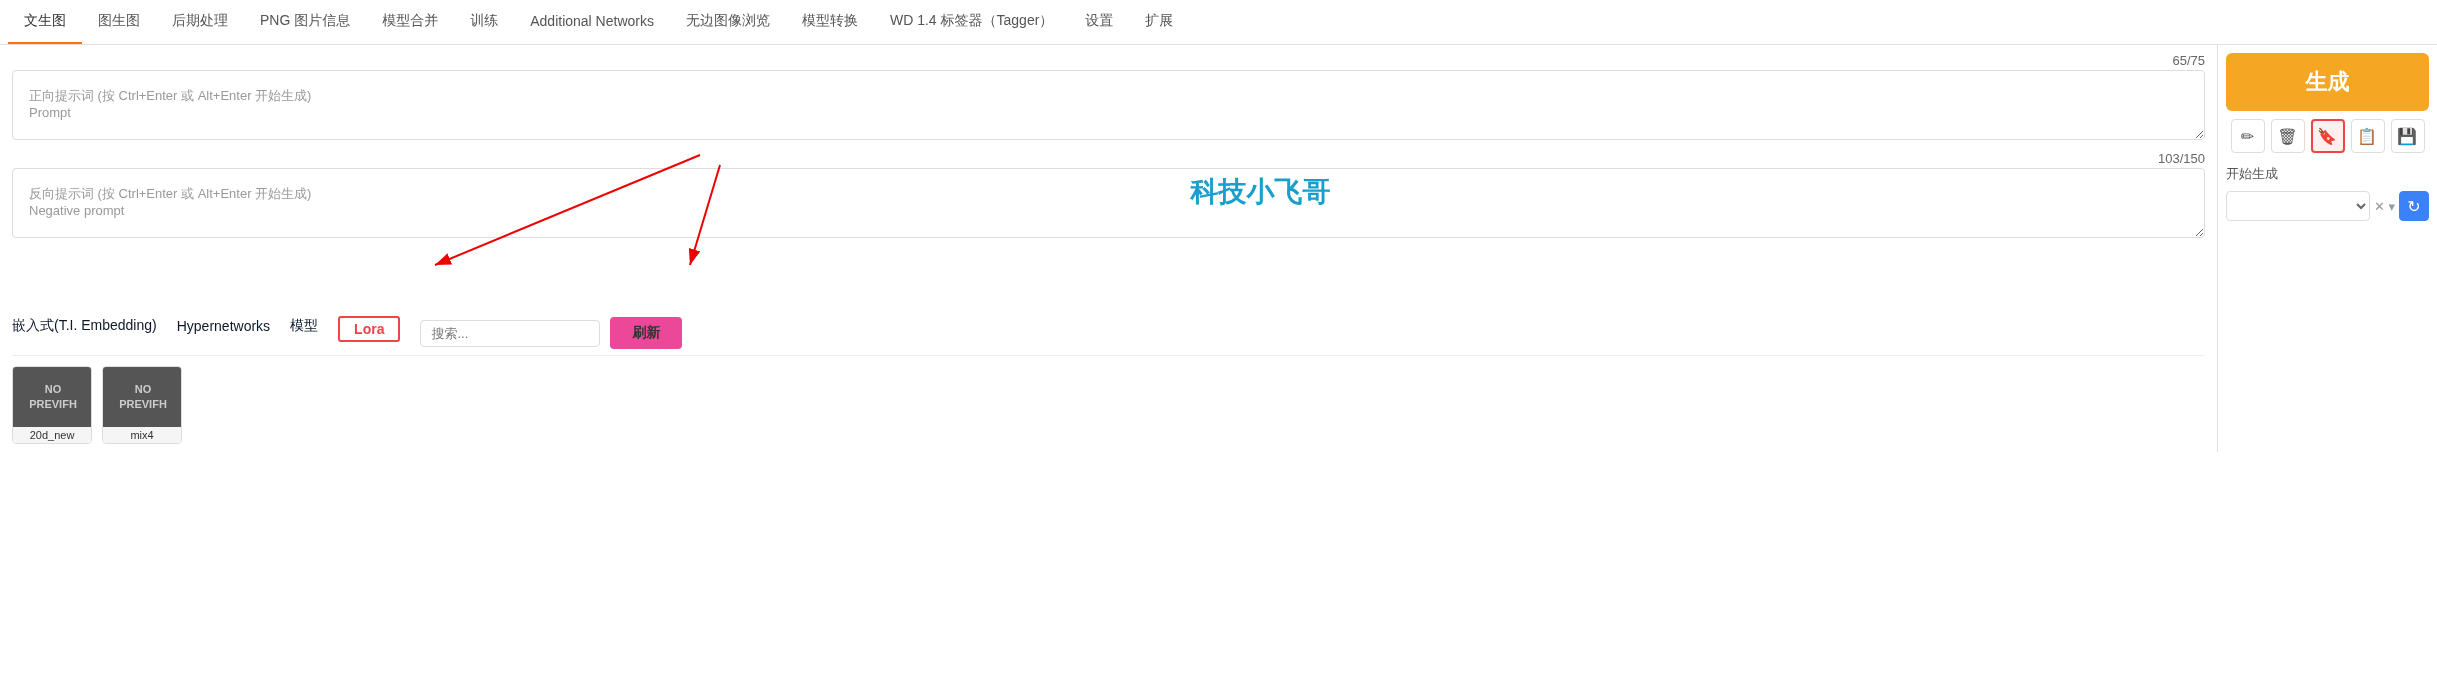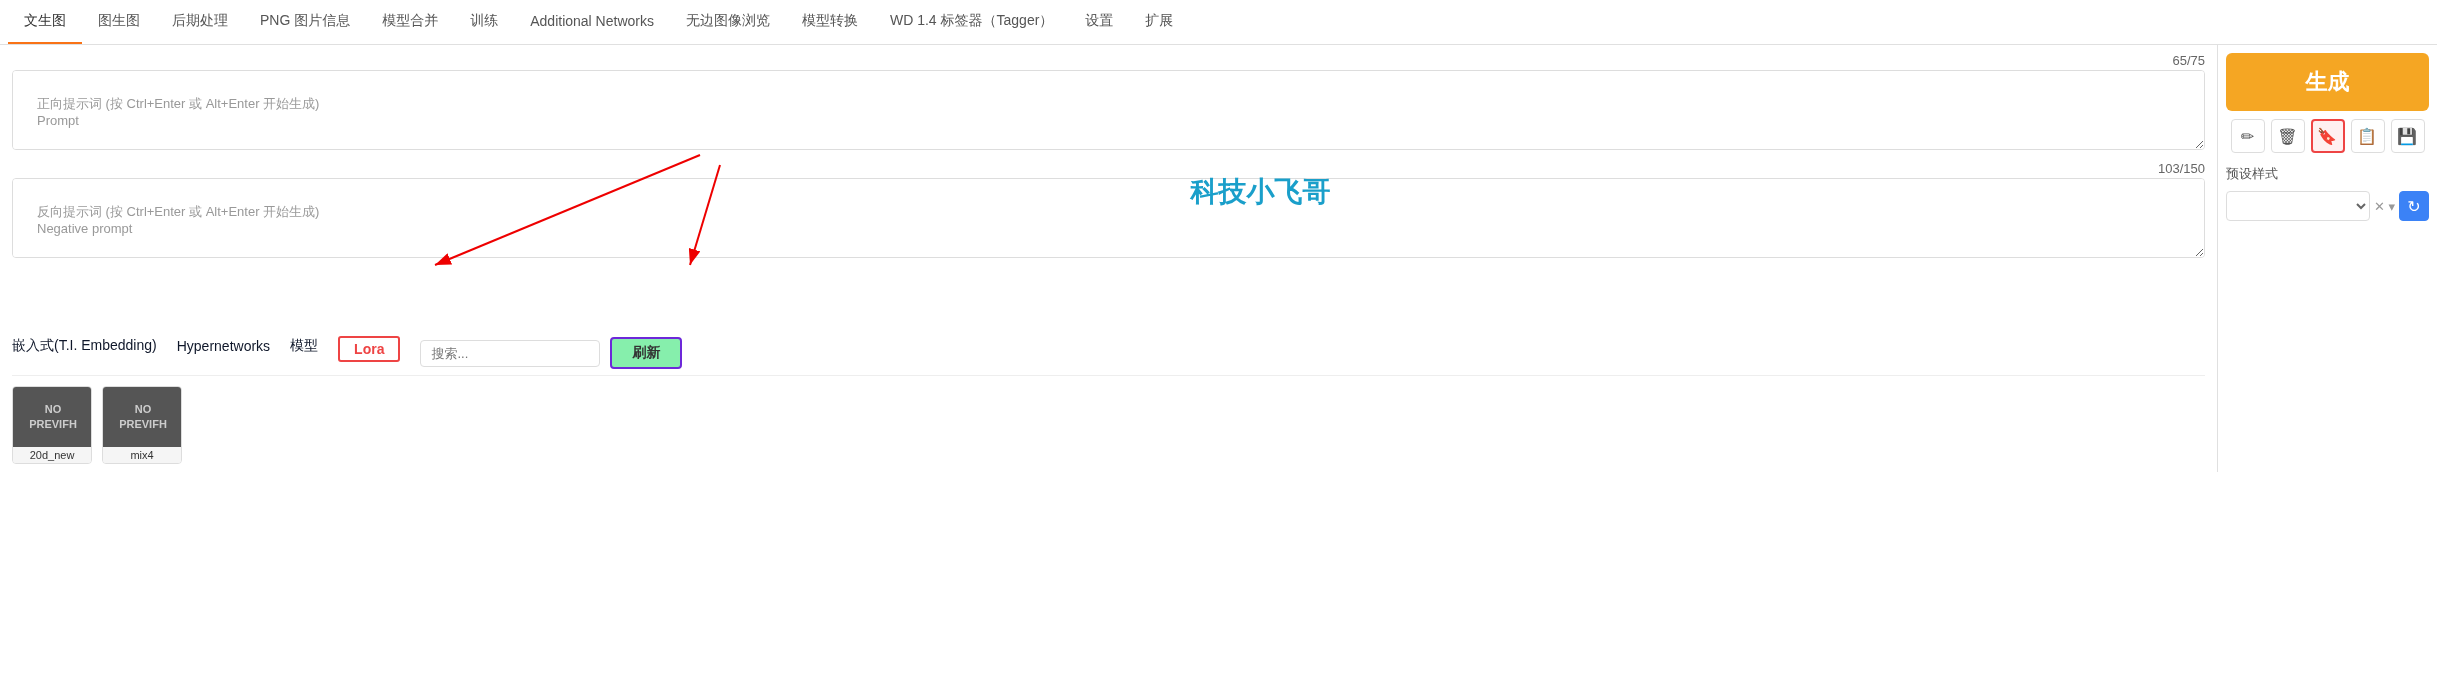--- a/index.html
+++ b/index.html
@@ -50,21 +50,21 @@
       text-align: right;
       font-size: 13px;
       color: #666;
       margin-bottom: 2px;
     }
 
     .prompt-area {
       width: 100%;
       border: 1px solid #ddd;
       border-radius: 4px;
-      padding: 24px;
+      padding: 16px;
       resize: vertical;
       font-size: 13px;
       color: #666;
       min-height: 70px;
       font-family: inherit;
     }
     .prompt-area::placeholder { color: #999; }
 
     .generate-btn {
       background: #f5a623;
@@ -170,22 +170,22 @@
     }
     .lora-search-input {
       border: 1px solid #ddd;
       border-radius: 4px;
       padding: 5px 10px;
       font-size: 13px;
       width: 180px;
       color: #999;
     }
     .lora-refresh-btn {
-      border: 2px solid #6d28d9;
-      background: #86efac;
+      border: 2px solid #ec4899;
+      background: #ec4899;
       color: #333;
       border-radius: 4px;
       padding: 5px 20px;
       cursor: pointer;
       font-size: 14px;
       font-weight: bold;
     }
 
     .lora-cards {
       display: flex;
@@ -353,21 +353,21 @@
           <span style="color:#e44;">🔖</span>
         </button>
         <button class="toolbar-btn">
           <span>📋</span>
         </button>
         <button class="toolbar-btn">
           <span>💾</span>
         </button>
       </div>
 
-      <div class="preset-label">预设样式</div>
+      <div class="preset-label">开始生成</div>
       <div class="preset-row">
         <select class="preset-select">
           <option value=""></option>
         </select>
         <span style="color:#999; font-size:13px;">✕ ▾</span>
         <button class="preset-refresh-btn">
           <span>↻</span>
         </button>
       </div>
     </div>

